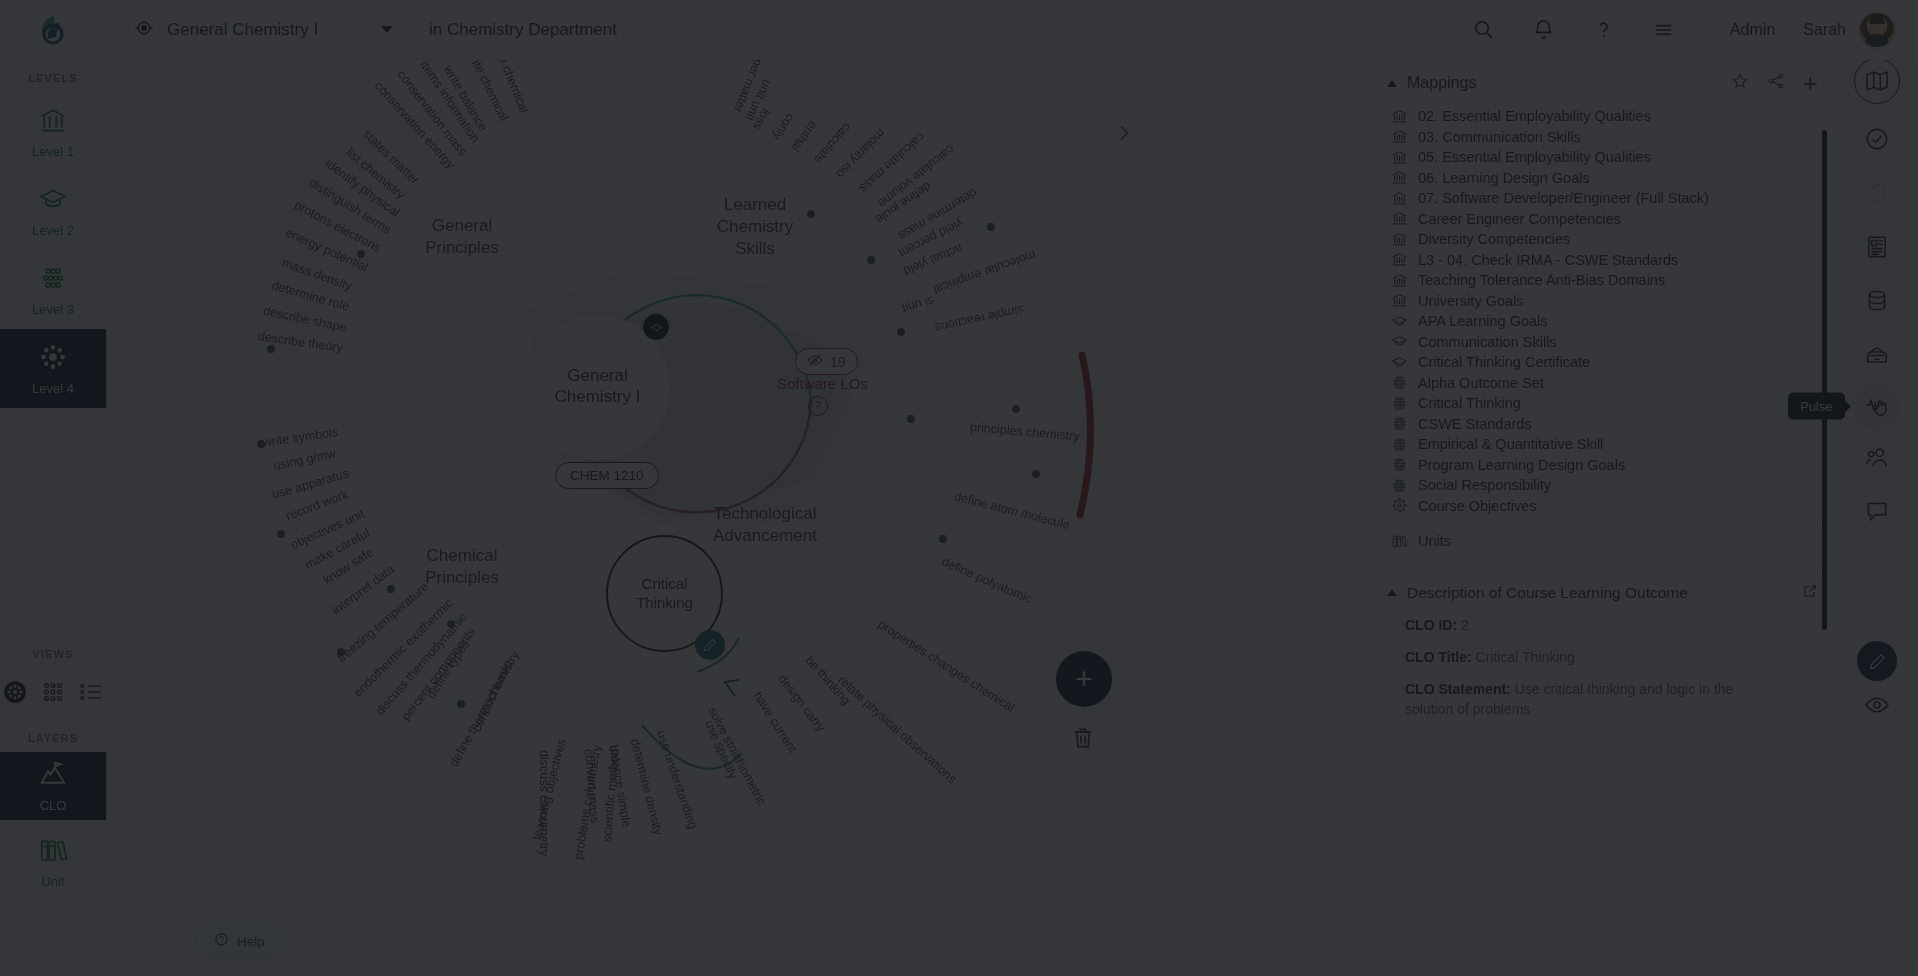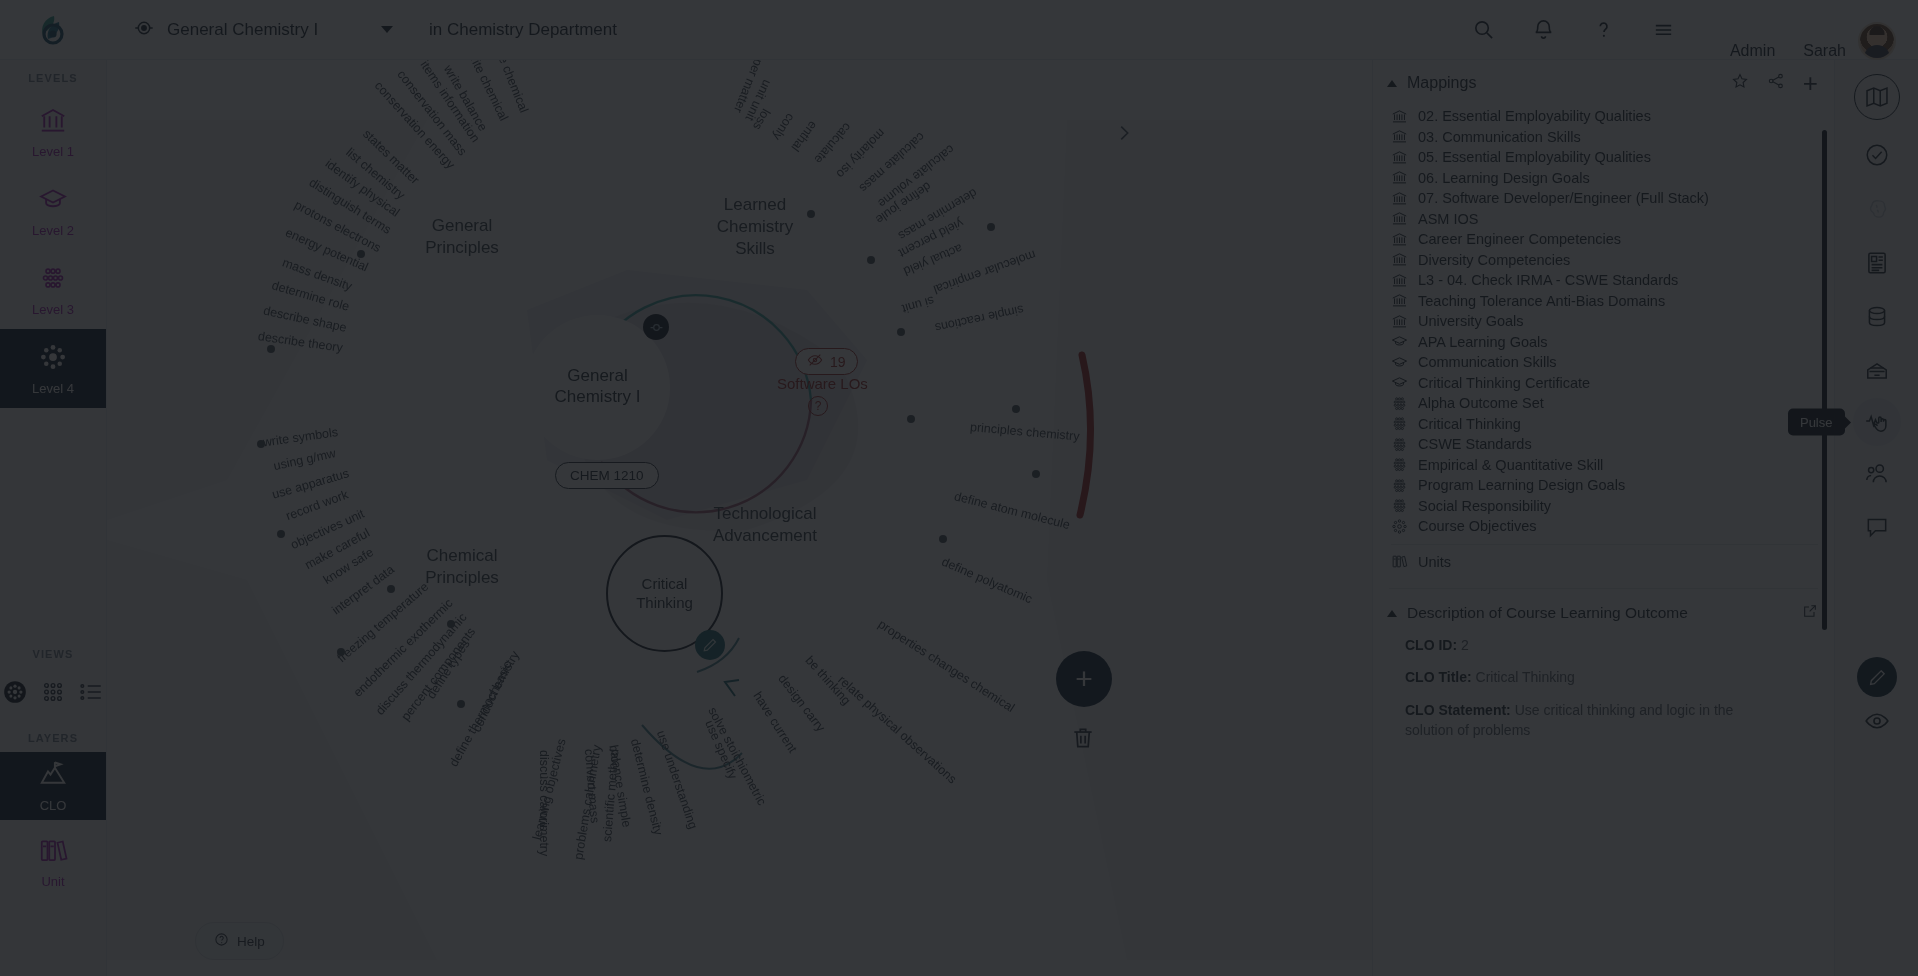--- a/index.html
+++ b/index.html
@@ -29,21 +29,21 @@
     display: flex; align-items: center; gap: 12px;
     width: 300px; height: 60px; padding-left: 26px;
   }
   .course-name { font-size: 17px; color: #1b2733; font-weight: 400; white-space: nowrap; }
   .caret-down {
     width: 0; height: 0; border-left: 6px solid transparent; border-right: 6px solid transparent;
     border-top: 7px solid #1b2733; margin-left: auto; margin-right: 14px;
   }
   .dept-text { font-size: 17px; color: #1b2733; margin-left: 22px; white-space: nowrap; }
   .topbar-right {
-    margin-left: auto; display: flex; align-items: flex-end; gap: 0; padding-right: 22px;
+    margin-left: auto; display: flex; align-items: center; gap: 0; padding-right: 22px;
   }
   .tb-icon {
     width: 60px; height: 60px; display: flex; align-items: center; justify-content: center;
     color: #1b2733;
   }
   .tb-icon svg { width: 23px; height: 23px; }
   .admin-label { font-size: 16px; color: #1b2733; margin: 0 28px 0 36px; }
   .user-label { font-size: 16px; color: #1b2733; margin-right: 12px; }
   .avatar {
     width: 38px; height: 38px; border-radius: 50%;
@@ -64,21 +64,21 @@
     position: absolute; top: 60px; left: 0; width: 107px; height: 916px;
     background: #f4f6f8; border-right: 1px solid #e3e7ec; z-index: 15;
     display: flex; flex-direction: column;
   }
   .rail-heading {
     font-size: 11px; letter-spacing: 1.1px; color: #75808c; text-align: center;
     padding: 12px 0 8px; font-weight: 600;
   }
   .rail-item {
     height: 79px; display: flex; flex-direction: column; align-items: center;
-    justify-content: center; gap: 5px; color: #a21caf; cursor: pointer;
+    justify-content: center; gap: 5px; color: #15803d; cursor: pointer;
   }
   .rail-item svg { width: 30px; height: 30px; }
   .rail-item .lbl { font-size: 13px; }
   .rail-item.active { background: #0d2033; color: #ffffff; }
   .views-row {
     display: flex; align-items: center; justify-content: center; gap: 12px;
     height: 52px; color: #22303c;
   }
   .views-row svg { width: 26px; height: 26px; }
   .views-row .vsel { color: #111b24; }
@@ -189,21 +189,21 @@
   .desc-row b { color: #1f2a35; font-weight: 700; }
 
   
   .panel-scroll {
     position: absolute; left: 449px; top: 70px; width: 5px; height: 500px;
     background: #0f1a26; border-radius: 3px;
   }
 
   
   .toolrail {
-    position: absolute; top: 60px; left: 1834px; width: 84px; height: 916px;
+    position: absolute; top: 44px; left: 1834px; width: 84px; height: 916px;
     background: #f4f6f8; border-left: 1px solid #e3e7ec; z-index: 16;
     display: flex; flex-direction: column; align-items: center; padding-top: 14px;
   }
   .tool-btn {
     width: 54px; height: 54px; display: flex; align-items: center; justify-content: center;
     color: #1f2a35; margin-bottom: 0px; position: relative; cursor: pointer;
   }
   .tool-btn svg { width: 26px; height: 26px; }
   .tool-btn.ringed { border: 1.6px solid #1f2a35; border-radius: 50%; width: 46px; height: 46px; margin-bottom: 8px; }
   .tool-btn.disabled { color: #c3cad1; }
@@ -657,30 +657,20 @@
           <span class="mi-lbl">07. Software Developer/Engineer (Full Stack)</span>
         </div>
         <div class="map-item">
           <span class="mi-ico">
             <svg viewBox="0 0 24 24" fill="none" stroke="currentColor" stroke-width="1.4">
               <path d="M2.5 8.6L12 4l9.5 4.6"></path>
               <path d="M5 9v8M8.6 9v8M12 9v8M15.4 9v8M19 9v8"></path>
               <path d="M2.8 19.6h18.4"></path>
             </svg>
           </span>
-          <span class="mi-lbl">ASM IOS</span>
-        </div>
-        <div class="map-item">
-          <span class="mi-ico">
-            <svg viewBox="0 0 24 24" fill="none" stroke="currentColor" stroke-width="1.4">
-              <path d="M2.5 8.6L12 4l9.5 4.6"></path>
-              <path d="M5 9v8M8.6 9v8M12 9v8M15.4 9v8M19 9v8"></path>
-              <path d="M2.8 19.6h18.4"></path>
-            </svg>
-          </span>
           <span class="mi-lbl">Career Engineer Competencies</span>
         </div>
         <div class="map-item">
           <span class="mi-ico">
             <svg viewBox="0 0 24 24" fill="none" stroke="currentColor" stroke-width="1.4">
               <path d="M2.5 8.6L12 4l9.5 4.6"></path>
               <path d="M5 9v8M8.6 9v8M12 9v8M15.4 9v8M19 9v8"></path>
               <path d="M2.8 19.6h18.4"></path>
             </svg>
           </span>

